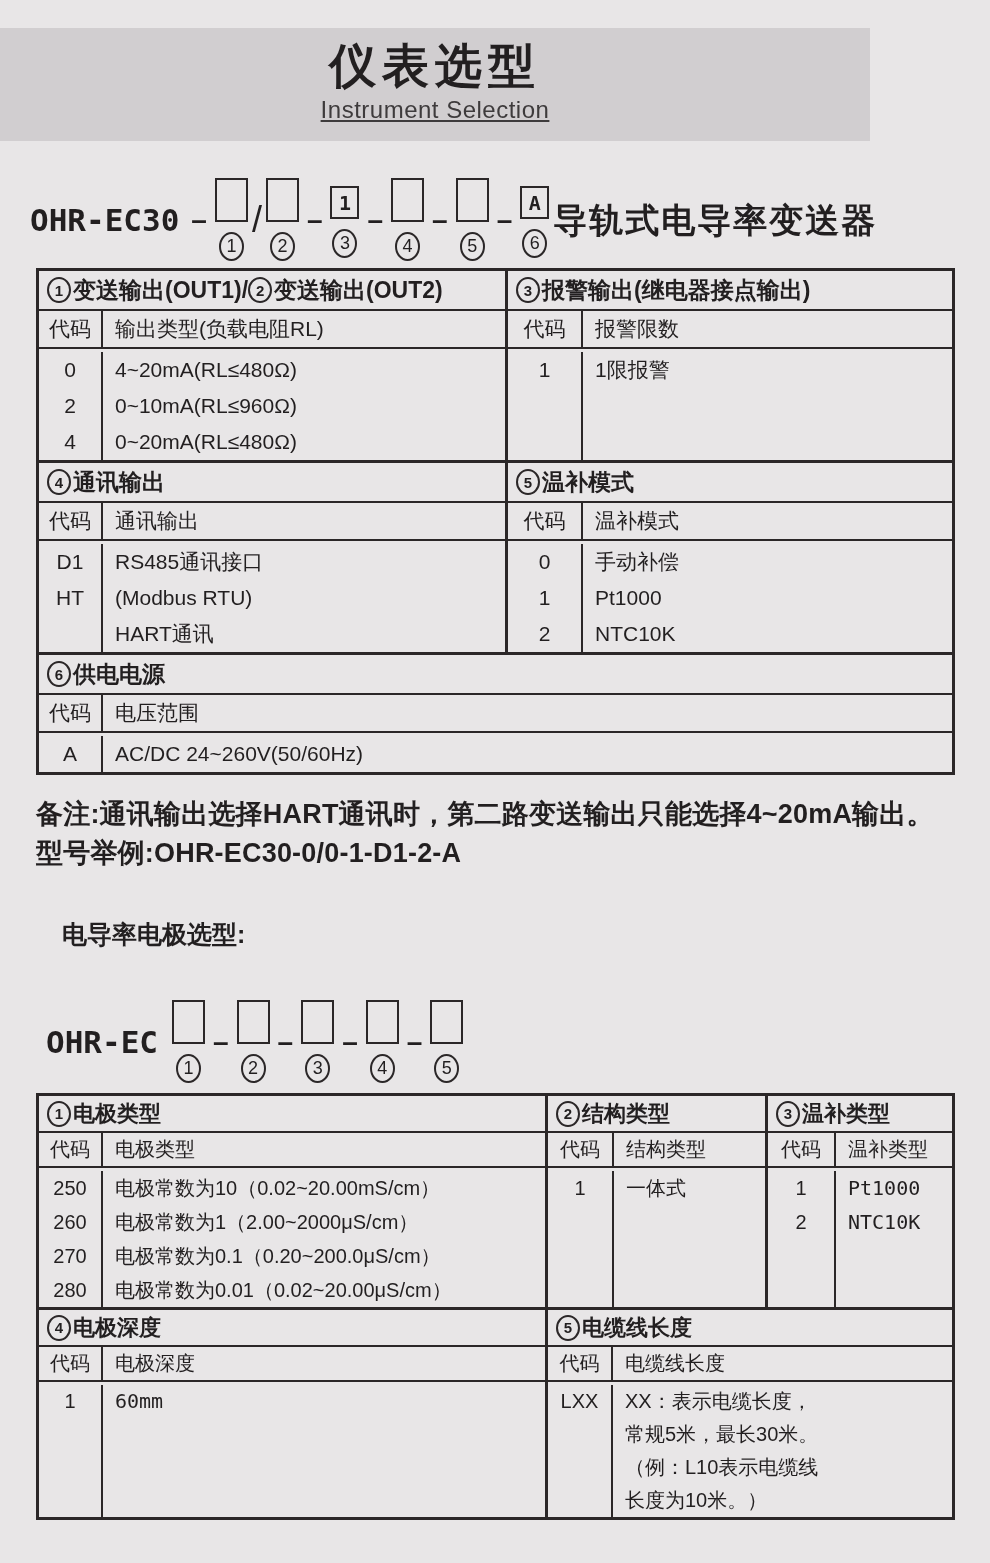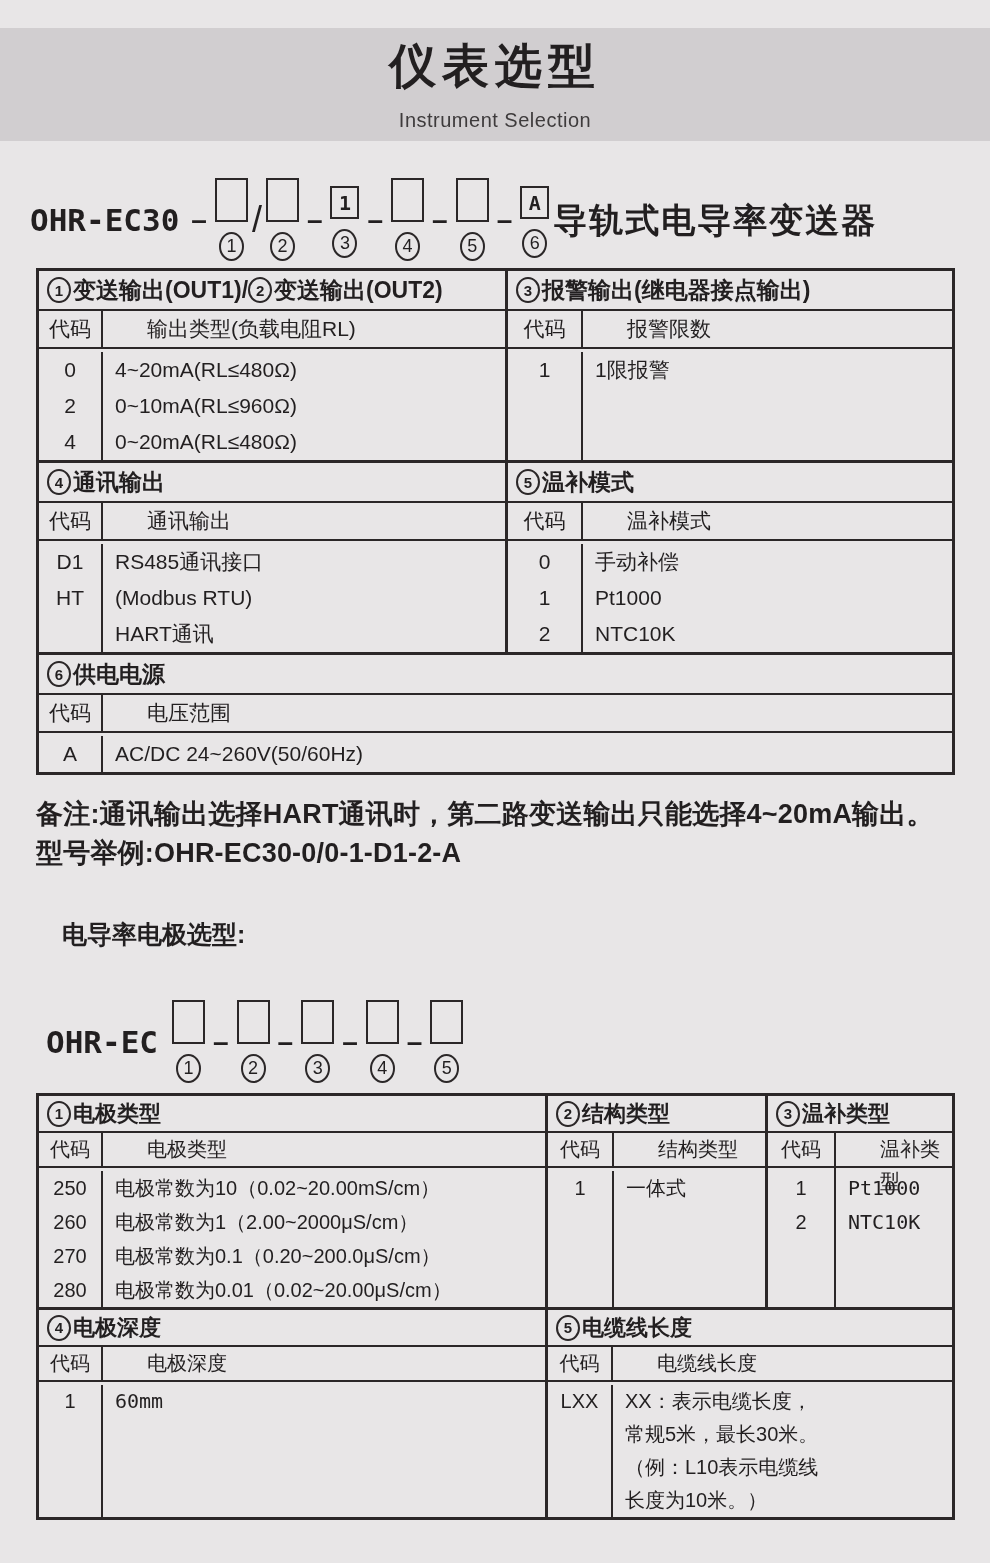--- a/index.html
+++ b/index.html
@@ -6,23 +6,23 @@
     --page-bg:#e8e6e7;
     --banner-bg:#d1ced0;
     --ink:#221f20;
     --border:#2b2728;
   }
   html,body{margin:0;padding:0;}
   body{font-family:"Liberation Sans","DejaVu Sans",sans-serif;color:var(--ink);}
   #page{position:relative;width:990px;height:1563px;background:var(--page-bg);overflow:hidden;}
 
   
-  #banner{position:absolute;top:28px;left:0;width:990px;height:113px;background:var(--banner-bg);text-align:center;}
+  #banner{position:absolute;top:28px;left:0;width:870px;height:113px;background:var(--banner-bg);text-align:center;}
   #banner .t{font-size:47px;font-weight:700;letter-spacing:6px;padding-top:12px;line-height:52px;}
-  #banner .s{font-size:20px;color:#3e3b3c;line-height:26px;margin-top:15px;letter-spacing:0.5px;}
+  #banner .s{font-size:24px;color:#3e3b3c;line-height:26px;margin-top:5px;letter-spacing:0.5px;text-decoration:underline;}
 
   
   .model-row{position:absolute;display:flex;align-items:center;}
   #model1{left:30px;top:178px;}
   #model2{left:46px;top:1000px;}
   .mpx{font-family:"DejaVu Sans Mono","Liberation Mono",monospace;font-weight:700;font-size:31px;line-height:46px;letter-spacing:0px;margin-right:4px;}
   .md{font-weight:700;font-size:28px;line-height:44px;margin:0 8px;}
   .msl{font-weight:400;font-size:36px;line-height:44px;margin:0 4px;}
   .unit{display:flex;flex-direction:column;align-items:center;}
   .mbox{width:33px;height:44px;border:2.5px solid var(--border);box-sizing:border-box;background:transparent;}
@@ -42,21 +42,21 @@
   #t2 .p2{grid-template-columns:506px 1fr;}
   .sep{border-top:3px solid var(--border);}
   .sec{display:flex;flex-direction:column;}
   .rsec{border-left:3px solid var(--border);}
   .sec-title{display:flex;align-items:center;border-bottom:2px solid var(--border);font-weight:700;padding-left:8px;box-sizing:border-box;}
   #t1 .sec-title{height:40px;font-size:23px;}
   #t2 .sec-title{height:37px;font-size:22px;}
   .hcirc{width:24px;height:26px;border:2.5px solid var(--border);border-radius:50%;display:inline-flex;
          align-items:center;justify-content:center;font-size:15px;margin-right:2px;flex:0 0 auto;box-sizing:border-box;}
   .sub,.tbody{display:grid;grid-template-columns:var(--codew,64px) 1fr;}
-  .sub{border-bottom:2px solid var(--border);box-sizing:border-box;gap:32px;}
+  .sub{border-bottom:2px solid var(--border);box-sizing:border-box;}
   #t1 .sub{height:38px;line-height:35px;font-size:21px;}
   #t2 .sub{height:35px;line-height:32px;font-size:20px;}
   .tbody{flex:1;box-sizing:border-box;padding-top:3px;}
   .codecell{border-right:2px solid var(--border);text-align:center;}
   .desccell{padding-left:12px;}
   #t1 .tbody div{line-height:36px;font-size:21px;}
   #t2 .p3 .tbody div{line-height:34px;font-size:20px;}
   #t2 .p2 .tbody div{line-height:33px;font-size:20px;}
   #t1 .bodyA{height:110px;}
   #t1 .bodyB{height:109px;}

